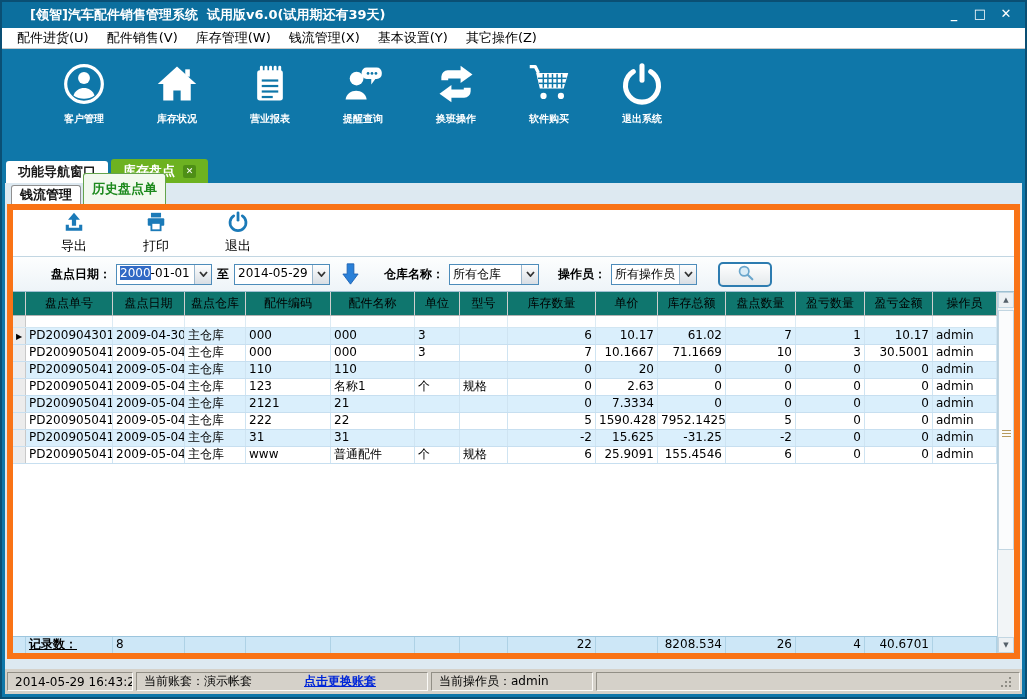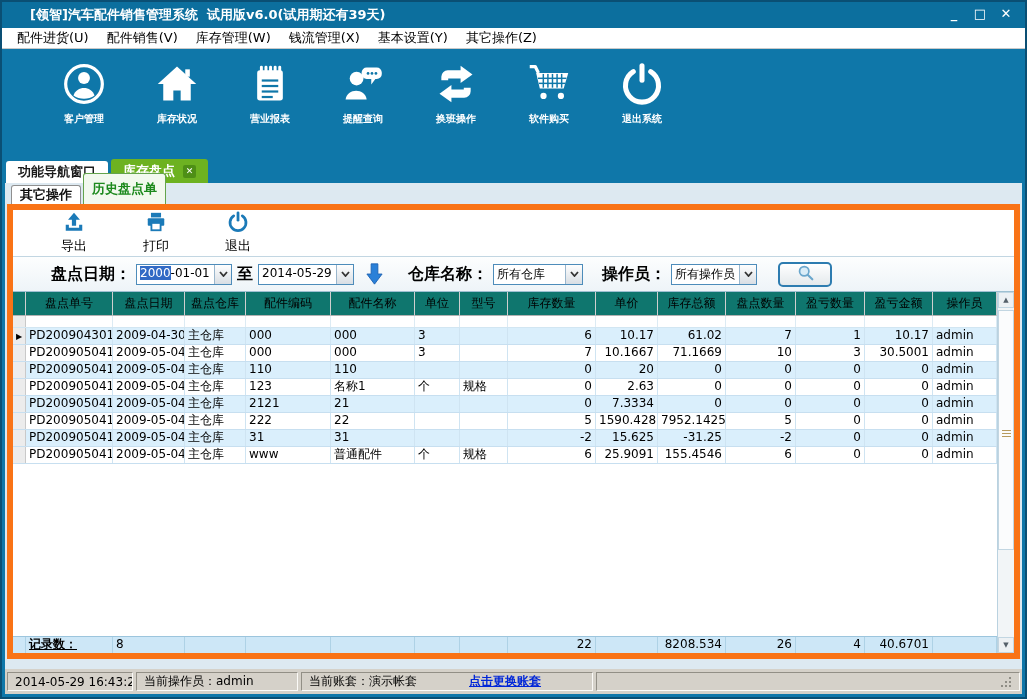--- a/index.html
+++ b/index.html
@@ -36,21 +36,21 @@
   .subtabs { height:21px; display:flex; align-items:flex-end; padding-left:6px; gap:2px; flex:0 0 21px; }
   .subtab { height:19px; padding:0 8px; border:1px solid #8f8f8f; border-bottom:none; border-radius:3px 3px 0 0; background:#fff; display:flex; align-items:center; font-size:13px; color:#111; font-weight:bold; }
   .subtab.active { border-color:#63a44c; color:#1d8a1d; background:#f2f9ee; height:31px; }
 
   .panel { flex:1; margin:0 2px 10px 2px; background:#fff; border:6px solid #f97316; display:flex; flex-direction:column; min-height:0; }
   .panel-toolbar { height:46px; display:flex; align-items:center; padding-left:38px; gap:36px; flex:0 0 46px; background:#fff; }
   .ptool-btn { display:flex; flex-direction:column; align-items:center; gap:1px; width:46px; }
   .ptool-btn .lbl { font-size:13px; color:#000; }
 
   .filter-row { height:36px; border-top:1px solid #c2d6e2; border-bottom:1px solid #9ec0d2; display:flex; align-items:center; padding-left:38px; gap:5px; background:linear-gradient(#fdfefe,#eef4f8); flex:0 0 36px; }
-  .flabel { font-size:16px; font-weight:bold; color:#000; white-space:nowrap; }
+  .flabel { font-size:12px; font-weight:bold; color:#000; white-space:nowrap; }
   .combo { height:21px; border:1px solid #4d8cba; background:#fff; display:flex; align-items:stretch; }
   .combo-text { padding:1px 3px 0 3px; font-size:12px; white-space:nowrap; flex:1; }
   .combo-btn { width:17px; background:linear-gradient(#fefefe,#d8dee4); border-left:1px solid #9ab6cc; display:flex; align-items:center; justify-content:center; }
   .sel { background:#316ac5; color:#fff; }
   .search-btn { height:25px; border:2px solid #2d7cb0; border-radius:5px; background:linear-gradient(#ffffff,#e4e9ec); display:flex; align-items:center; padding:0 9px; gap:17px; font-size:16px; margin-left:16px; color:#000;flex-direction:column; }
 
   
   .grid-wrap { flex:1; position:relative; min-height:0; background:#fff; }
   .grid-main { position:absolute; left:0; top:0; right:17px; bottom:0; display:flex; flex-direction:column; }
   .grid-header { display:flex; height:24px; flex:0 0 24px; background:#f1f1f1; }
@@ -201,21 +201,21 @@
     <div class="tab active">
       <span>库存盘点</span>
       <span class="tab-close">✕</span>
     </div>
   </div>
 
   <div class="content">
 
     <div class="subtabs">
       <div class="subtab">
-        <span>其它操作</span>
+        <span>钱流管理</span>
       </div>
       <div class="subtab active">
         <span>历史盘点单</span>
       </div>
     </div>
 
     <div class="panel">
 
       <div class="panel-toolbar">
         <div class="ptool-btn">
@@ -499,23 +499,23 @@
           </div>
           <div class="sfill"></div>
           <div class="sbtn">▼</div>
         </div>
       </div>
     </div>
   </div>
 
   <div class="statusbar">
     <div class="sbox" style="width:126px;">2014-05-29 16:43:24</div>
-    <div class="sbox" style="width:162px;">当前操作员：admin</div>
     <div class="sbox" style="width:292px;">
       <span>当前账套：演示帐套</span>
       <span class="link">点击更换账套</span>
     </div>
+    <div class="sbox" style="width:162px;">当前操作员：admin</div>
     <div class="sbox" style="flex:1;">
       <span class="grip-dots"></span>
     </div>
   </div>
 
 </div>
 
 </body></html>

